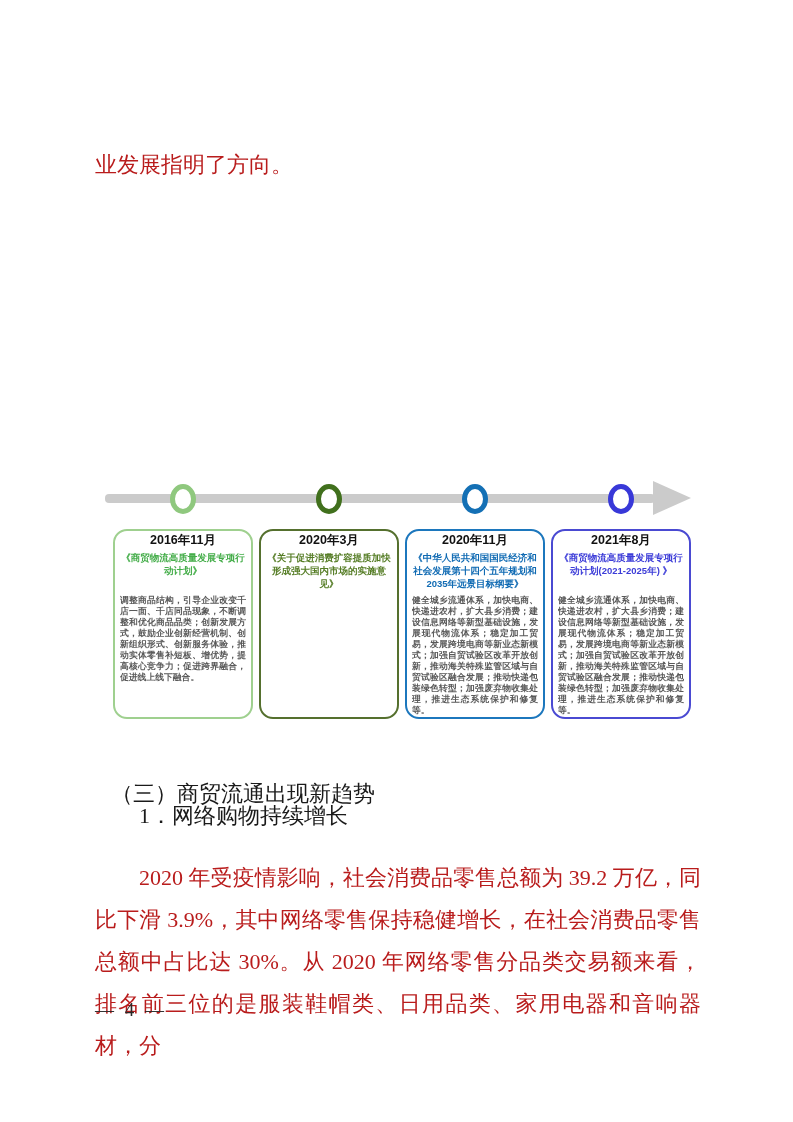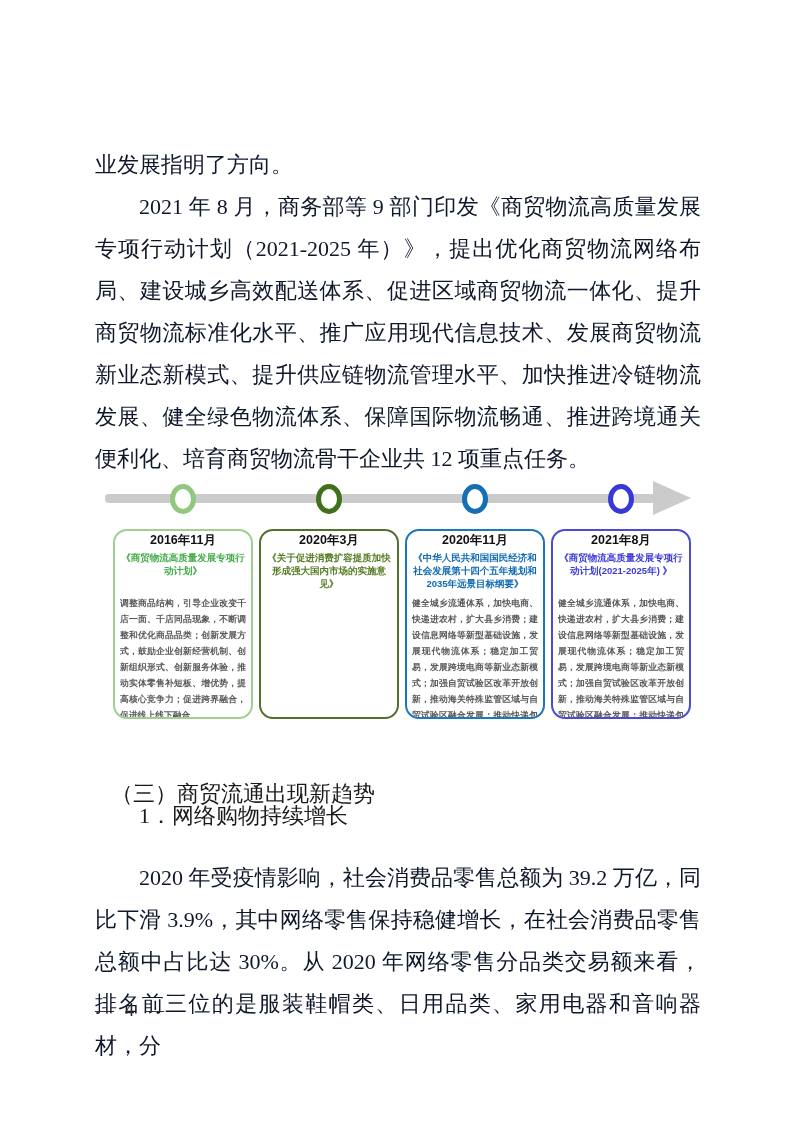--- a/index.html
+++ b/index.html
@@ -1,58 +1,57 @@
 <!DOCTYPE html>
 <html><head>
 <meta charset="utf-8">
 <style>
   html,body{margin:0;padding:0;background:#ffffff;}
   .page{position:relative;width:793px;height:1122px;background:#ffffff;overflow:hidden;
         font-family:"Liberation Serif","DejaVu Serif",serif;color:#1a1a1a;}
   .docblock{position:absolute;left:95px;width:606px;font-size:22px;line-height:42px;
-        text-align:justify;color:#0f172a;}
+        text-align:justify;color:#b91c1c;}
   .docblock p{margin:0;}
   p.indent{text-indent:2em;}
   #block-top{top:144px;}
   
   .figure{position:absolute;left:100px;top:468px;width:594px;height:258px;
         font-family:"Liberation Sans","DejaVu Sans",sans-serif;}
   .axis{position:absolute;left:5px;top:26px;width:550px;height:9px;background:#cbcbcb;border-radius:4px;}
   .arrowhead{position:absolute;left:553px;top:13px;width:0;height:0;
         border-top:17px solid transparent;border-bottom:17px solid transparent;
         border-left:38px solid #cbcbcb;}
   .cols{position:absolute;left:13px;top:0;width:578px;display:flex;gap:6px;}
   .col{flex:1;display:flex;flex-direction:column;align-items:center;min-width:0;}
   .ring{margin-top:16px;width:16px;height:20px;border:5px solid var(--ring,#999);
         border-radius:50%;background:#fff;}
   .card{margin-top:15px;width:100%;box-sizing:border-box;height:190px;background:#fff;
         border:2px solid var(--border,#999);border-radius:14px;padding:0 5px;
         display:flex;flex-direction:column;overflow:hidden;}
   .card .date{text-align:center;font-size:12.5px;font-weight:bold;color:#111;line-height:18px;flex:none;}
   .card .title{height:44px;flex:none;margin-top:2px;text-align:center;font-size:9.5px;
         line-height:13px;font-weight:bold;color:var(--title,#333);overflow:hidden;}
-  .card .body{font-size:8.8px;line-height:16px;color:#595959;text-align:justify;
+  .card .body{font-size:8.8px;line-height:11px;color:#595959;text-align:justify;
         font-weight:600;letter-spacing:0;overflow:hidden;font-family:Liberation Serif, serif;}
   
   .caption{position:absolute;left:95px;top:726px;width:606px;margin:0;text-align:center;
         font-size:21px;line-height:32px;color:#1a1a1a;}
   .h3{position:absolute;left:95px;top:761px;width:606px;margin:16px;font-size:22px;line-height:34px;}
   .hnum{position:absolute;left:95px;top:799px;width:606px;margin:0;font-size:22px;
         line-height:34px;text-indent:2em;}
   #block-bottom{top:838px;margin-top:19px;}
   .footer{position:absolute;left:95px;top:999px;font-size:19px;color:#2a2a2a;letter-spacing:3px;}
 </style>
 </head>
 <body>
 
 <div class="page">
 
   <div class="docblock" id="block-top">
     <p>业发展指明了方向。</p>
-    <p class="indent">2021 年 8 月，商务部等 9 部门印发《商贸物流高质量发展专项行动计划（2021-2025 年）》，提出优化商贸物流网络布局、建设城乡高效配送体系、促进区域商贸物流一体化、提升商贸物流标准化水平、推广应用现代信息技术、发展商贸物流新业态新模式、提升供应链物流管理水平、加快推进冷链物流发展、健全绿色物流体系、保障国际物流畅通、推进跨境通关便利化、培育商贸物流骨干企业共 12 项重点任务。</p>
   </div>
 
   <div class="figure">
     <div class="axis" style="background: rgb(203, 203, 203);"></div>
     <div class="arrowhead" style="border-left-color: rgb(203, 203, 203);"></div>
     <div class="cols">
 
       <div class="col" style="--ring: #8fc87e; --border: #9fd08f; --title: #44ad49;">
         <div class="ring"></div>
         <div class="card">

